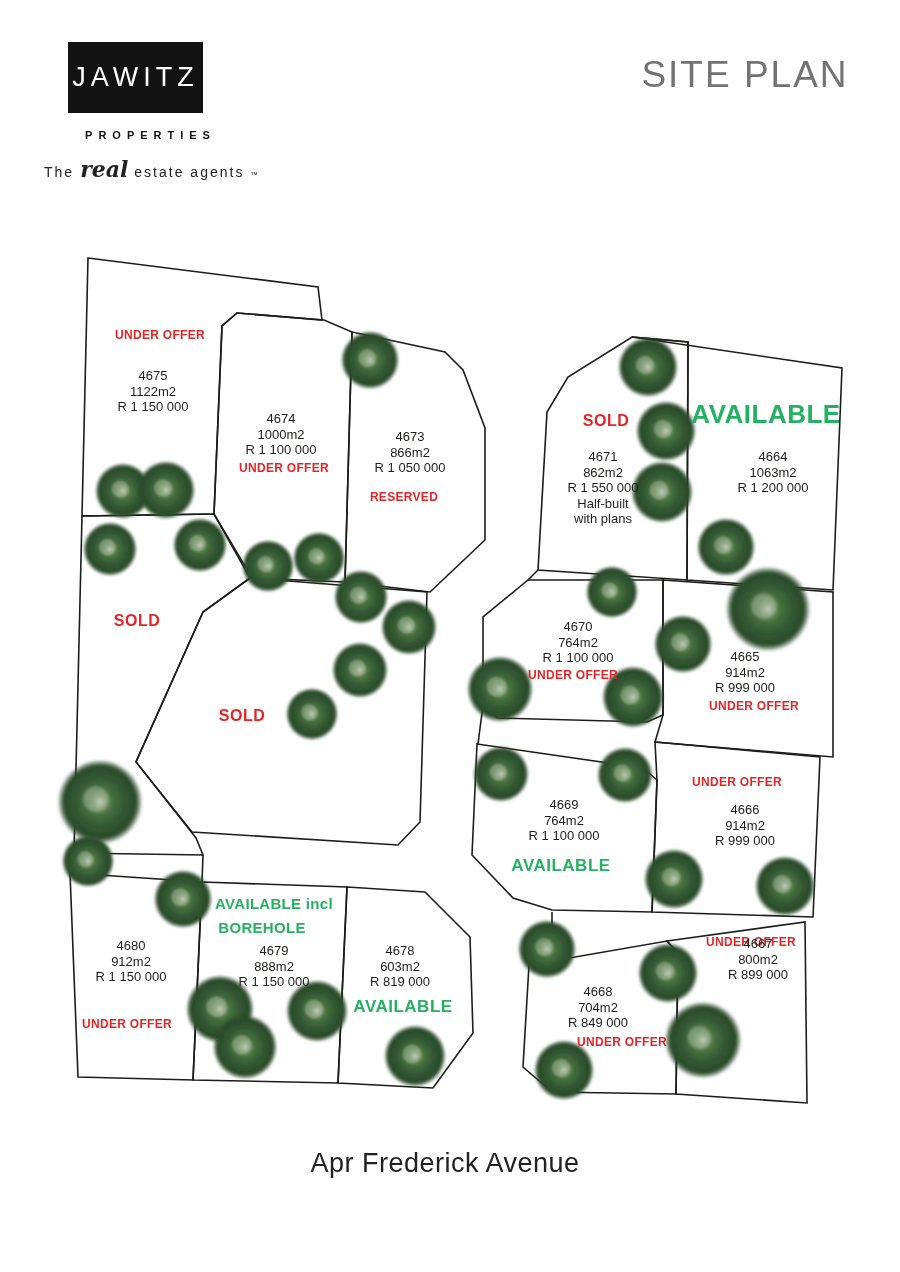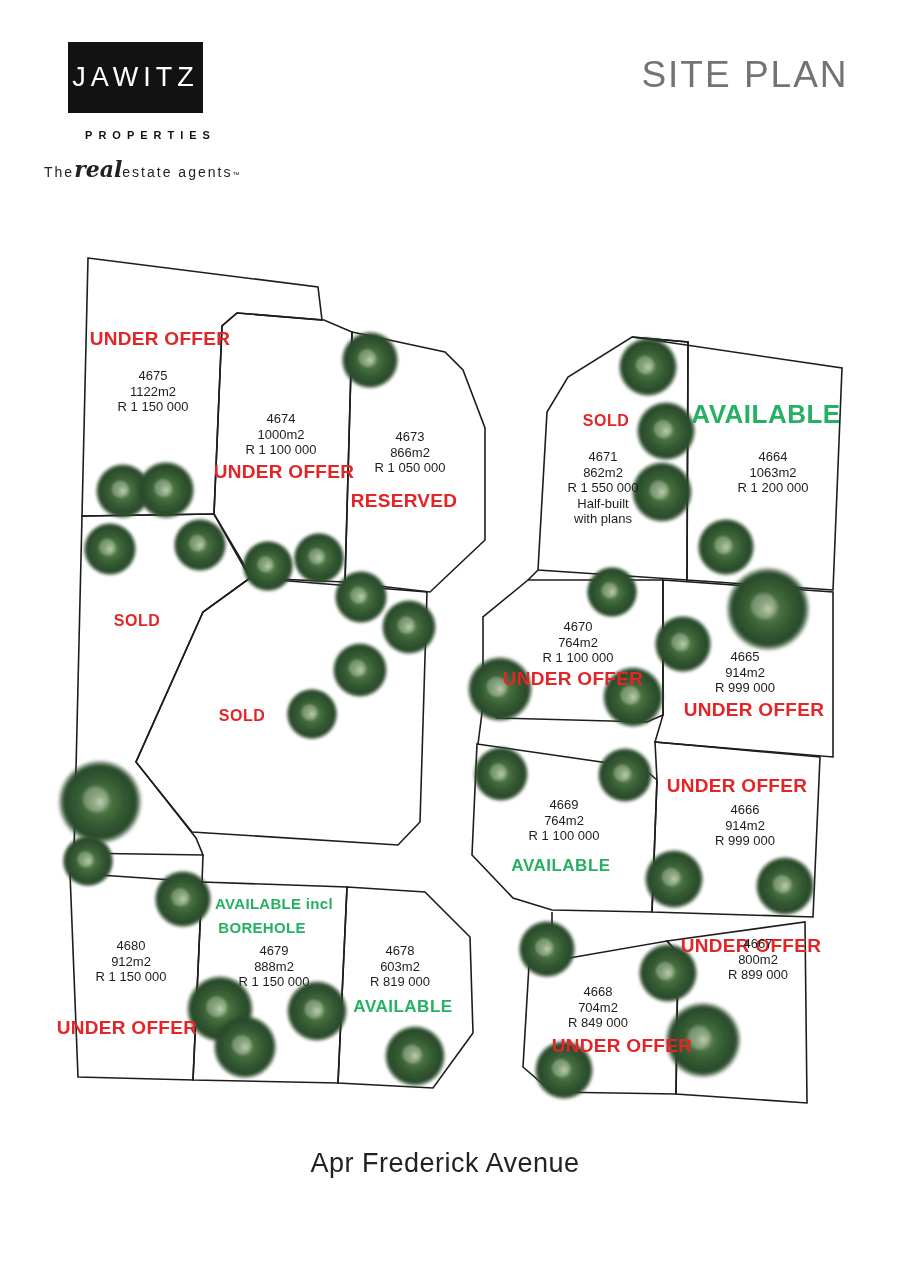--- a/index.html
+++ b/index.html
@@ -14,21 +14,21 @@
   }
   .logo-box .brand{
     color:#ffffff;font-size:27px;font-weight:400;letter-spacing:5px;
   }
   .logo-sub{
     position:absolute;left:68px;top:129px;width:165px;text-align:center;
     font-size:11px;font-weight:700;letter-spacing:6px;color:#121212;
   }
   .logo-tagline{
     position:absolute;left:44px;top:156px;width:240px;
-    display:flex;align-items:baseline;justify-content:flex-start;
+    display:flex;align-items:baseline;justify-content:flex-start;gap:6px;
     font-size:14px;letter-spacing:2px;color:#222;white-space:nowrap;
   }
   .logo-tagline .script{
     font-family:"DejaVu Serif",serif;font-style:italic;font-weight:700;
     font-size:22px;letter-spacing:0;
   }
   .logo-tagline sup{font-size:7px;letter-spacing:0;}
   .site-title{
     position:absolute;left:745px;top:54px;transform:translateX(-50%);
     font-size:37px;font-weight:300;letter-spacing:2px;color:#737373;white-space:nowrap;
@@ -41,21 +41,21 @@
   .road-top{left:443px;top:215px;}
   .road-bottom{left:445px;top:1148px;}
   
   svg.plan{position:absolute;left:0;top:0;}
   
   .plab{
     position:absolute;transform:translateX(-50%);text-align:center;
     font-size:13px;line-height:15.5px;font-weight:400;color:#1d1d1b;white-space:nowrap;
   }
   .status{
-    position:absolute;transform:translateX(-50%);font-weight:700;font-size:19px;
+    position:absolute;transform:translateX(-50%);font-weight:700;font-size:12px;
     letter-spacing:0.3px;white-space:nowrap;
   }
   .status.red{color:var(--status-red,#e42527);}
   .status.green{color:var(--status-green,#25b162);}
   .s15{font-size:15px;}
   .s16{font-size:16px;letter-spacing:0.5px;}
   .s17{font-size:17px;letter-spacing:0.5px;}
   .s26{font-size:26px;letter-spacing:0.5px;}
 </style>
 </head>

